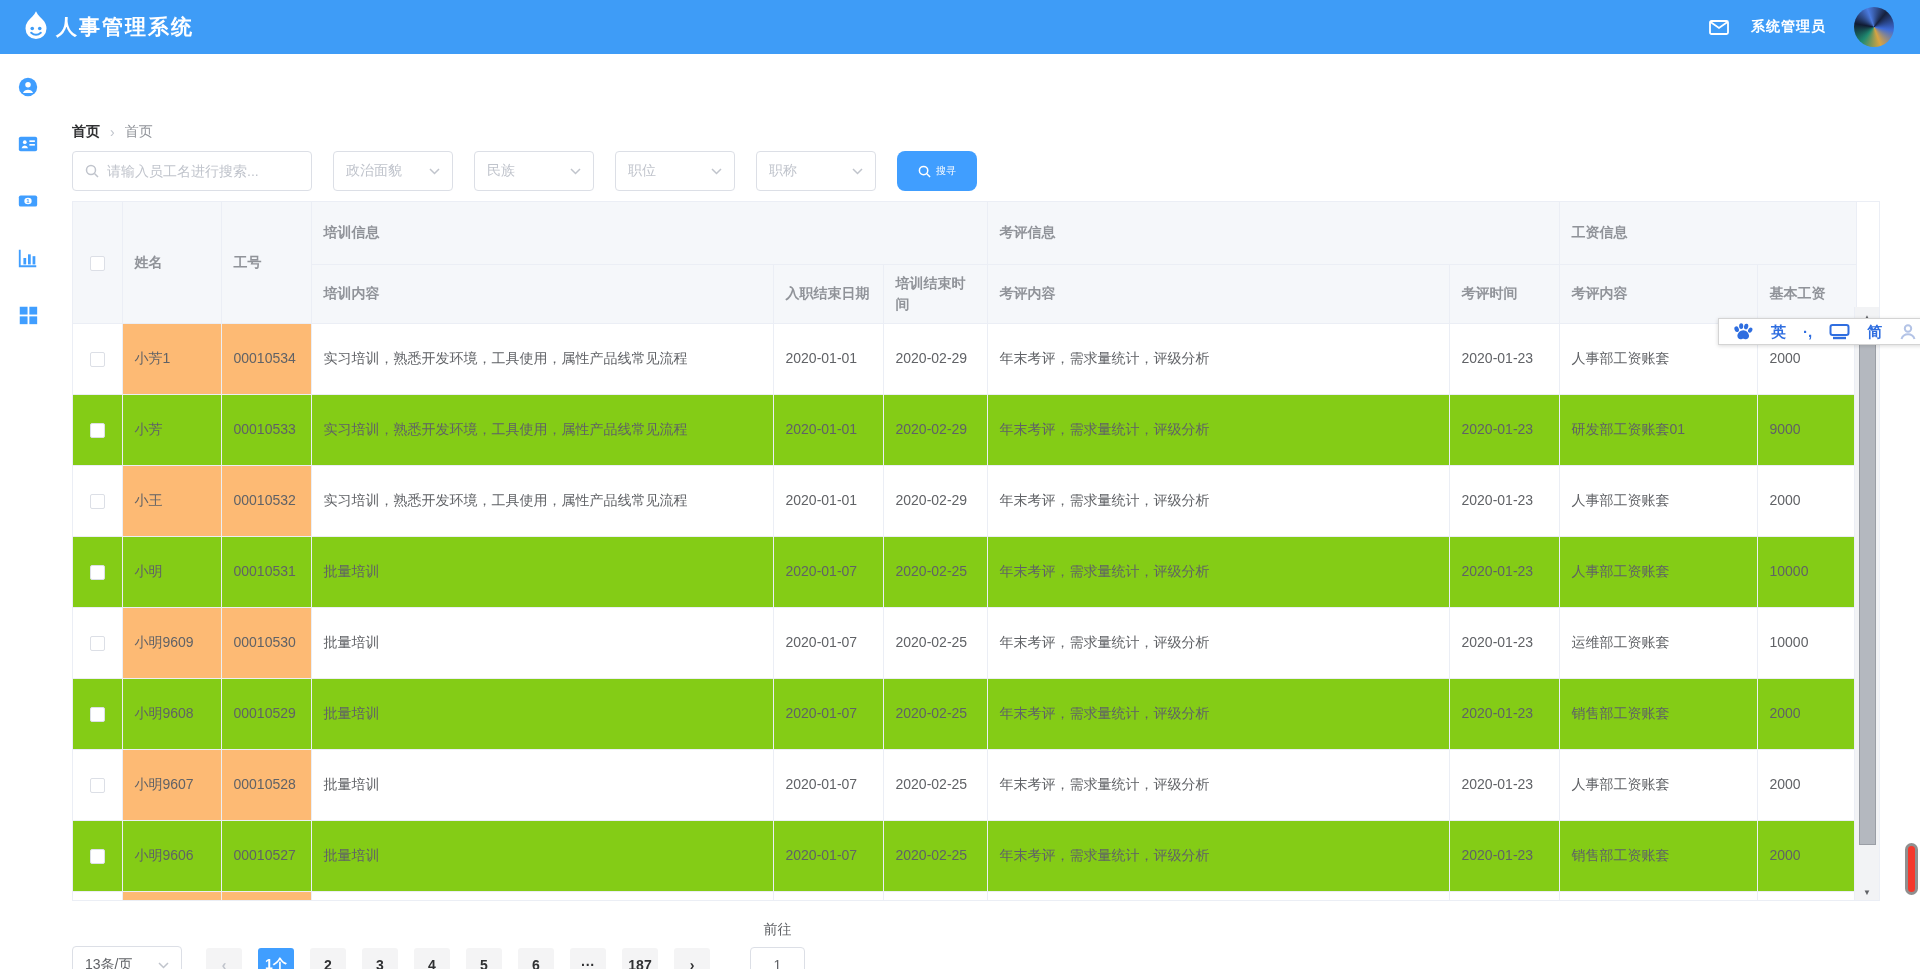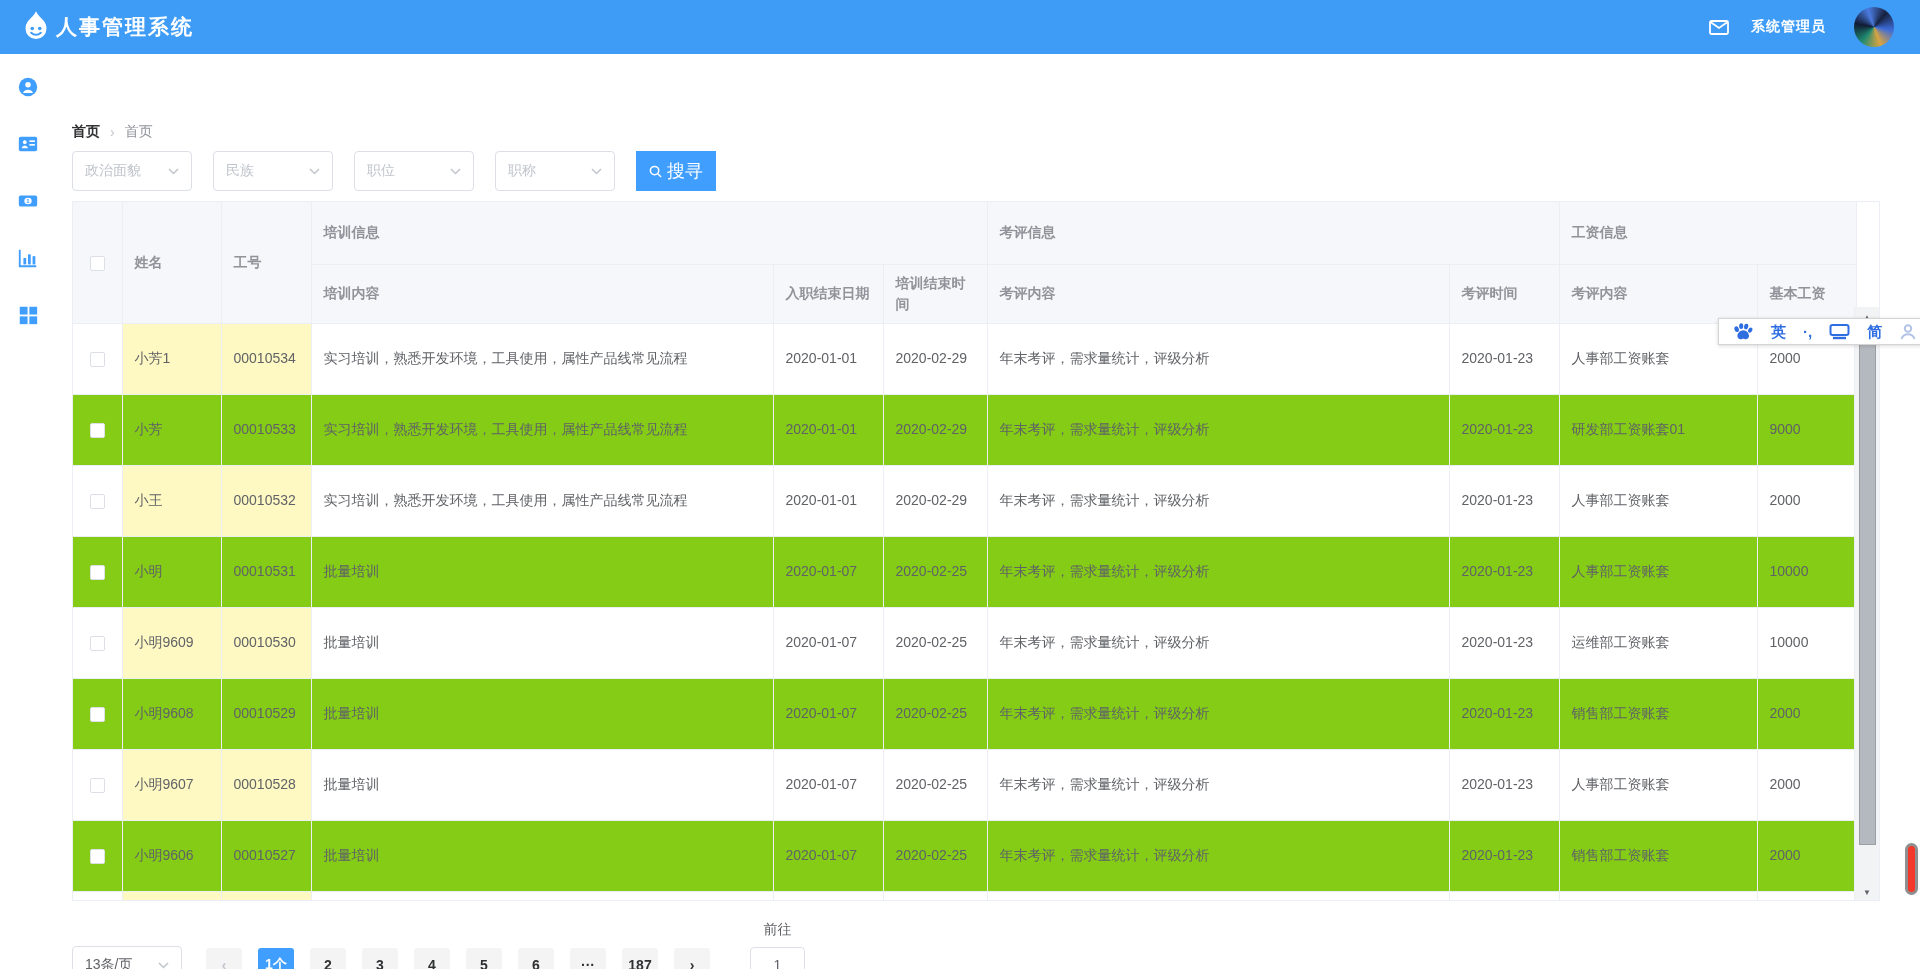--- a/index.html
+++ b/index.html
@@ -33,32 +33,32 @@
 
   
   .filters{display:flex; align-items:center; gap:21px; margin-top:9px;}
   .ctl{height:40px; border:1px solid var(--ctl-border); border-radius:4px; background:#fff; display:flex; align-items:center; padding:0 12px; color:var(--ph);}
   .search-box{width:240px; gap:8px;}
   .search-box input{border:none; outline:none; flex:1; font-size:14px; color:var(--txt); font-family:inherit; background:transparent;}
   .search-box input::placeholder{color:var(--ph);}
   .select{width:120px; justify-content:space-between; cursor:pointer;}
   .date-range{width:339px; gap:10px; justify-content:flex-start;}
   .date-range .sep{color:#303133; margin:0 8px;}
-  .btn-search{height:40px; width:80px; background:var(--accent); border:none; border-radius:0; color:#fff; font-size:18px; display:flex; align-items:center; justify-content:center; gap:5px; cursor:pointer; font-family:inherit;}
+  .btn-search{height:40px; width:80px; background:var(--accent); border:none; border-radius:8px; color:#fff; font-size:10px; display:flex; align-items:center; justify-content:center; gap:5px; cursor:pointer; font-family:inherit;}
 
   
   .table-wrap{position:relative; width:1808px; height:700px; margin-top:10px; border:1px solid var(--border); overflow:hidden; background:#fff;}
   table{border-collapse:collapse; table-layout:fixed; width:1783px;}
   th,td{border-right:1px solid var(--border); border-bottom:1px solid var(--border); padding:8px 12px; text-align:left; vertical-align:middle; font-size:14px; line-height:21px; word-break:break-all;}
   thead th{background:var(--hdr-bg); color:var(--hdr-txt); font-weight:bold;}
   tr.grp-row{height:62px;} tr.sub-row{height:43px;}
   tbody tr{height:71px;}
   tbody td{color:var(--txt); background:#fff;}
   tbody tr.striped td{background:#84cc16;}
-  td.fixcol{background:#fef9c3;}
+  td.fixcol{background:#fdba74;}
   td.cbx,th.cbx{text-align:center; padding:8px 0;}
   .cb{display:inline-block; width:15px; height:15px; border:1px solid var(--ctl-border); border-radius:2px; background:#fff; cursor:pointer; vertical-align:middle;}
 
   
   .vscroll{position:absolute; top:105px; right:0; width:25px; height:595px; background:#f2f3f5; border-left:1px solid var(--border); display:flex; flex-direction:column; align-items:center;}
   .vs-arrow{height:20px; width:100%; display:flex; align-items:center; justify-content:center; font-size:8px; color:#606266; cursor:pointer;}
   .vs-thumb{width:17px; height:518px; background:#b4b8bf; border:1px solid #9a9ea5; cursor:pointer;}
 
   
   .ime{position:absolute; left:1718px; top:318px; background:#fff; border:1px solid #d4d4d4; box-shadow:0 1px 4px rgba(0,0,0,.15); display:flex; align-items:center; gap:17px; padding:4px 13px; height:27px; z-index:20;}
@@ -135,20 +135,27 @@
 
 <main class="main">
 
   <div class="breadcrumb">
     <span class="crumb-first">首页</span>
     <span class="crumb-sep">›</span>
     <span class="crumb-last">首页</span>
   </div>
 
   <div class="filters">
+    <div class="ctl search-box">
+      <svg width="14" height="14" viewBox="0 0 14 14">
+        <circle cx="6" cy="6" r="4.5" fill="none" stroke="#c0c4cc" stroke-width="1.5"></circle>
+        <line x1="9.5" y1="9.5" x2="13" y2="13" stroke="#c0c4cc" stroke-width="1.5"></line>
+      </svg>
+      <input type="text" placeholder="请输入员工名进行搜索..." style="">
+    </div>
 
     <div class="ctl select">
       <span>政治面貌</span>
       <svg width="11" height="7" viewBox="0 0 11 7">
           <path d="M1 1l4.5 4.5L10 1" fill="none" stroke="#c0c4cc" stroke-width="1.5"></path>
         </svg>
     </div>
     <div class="ctl select">
       <span>民族</span>
       <svg width="11" height="7" viewBox="0 0 11 7">

